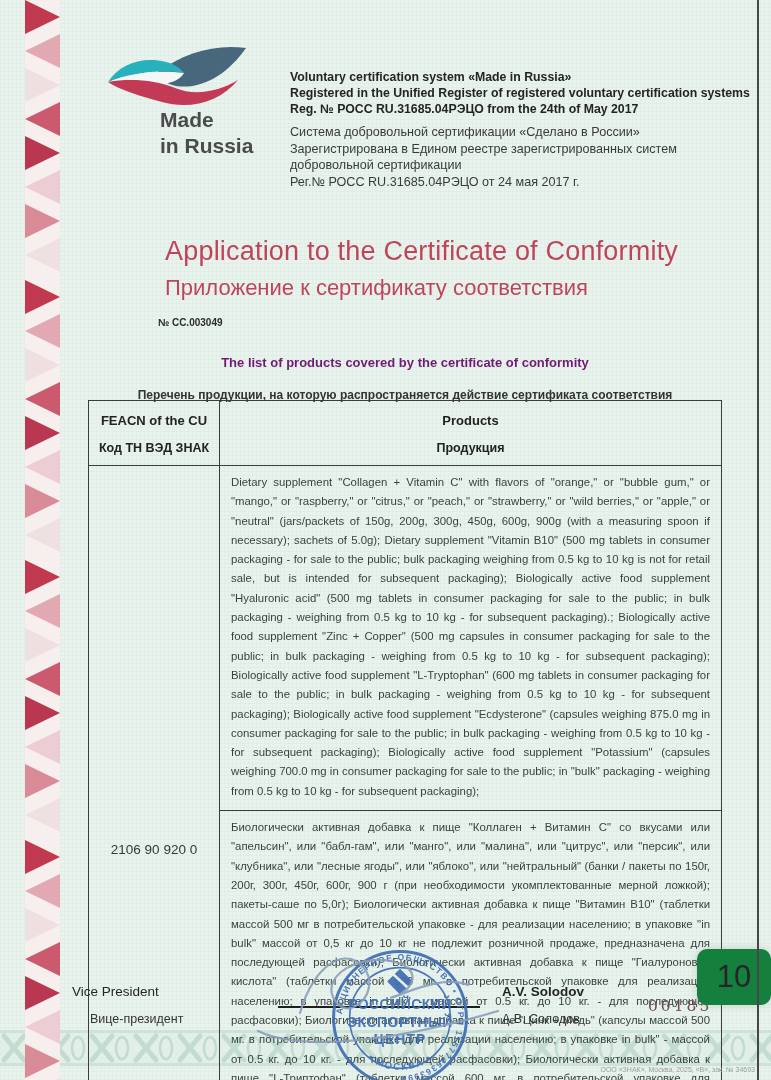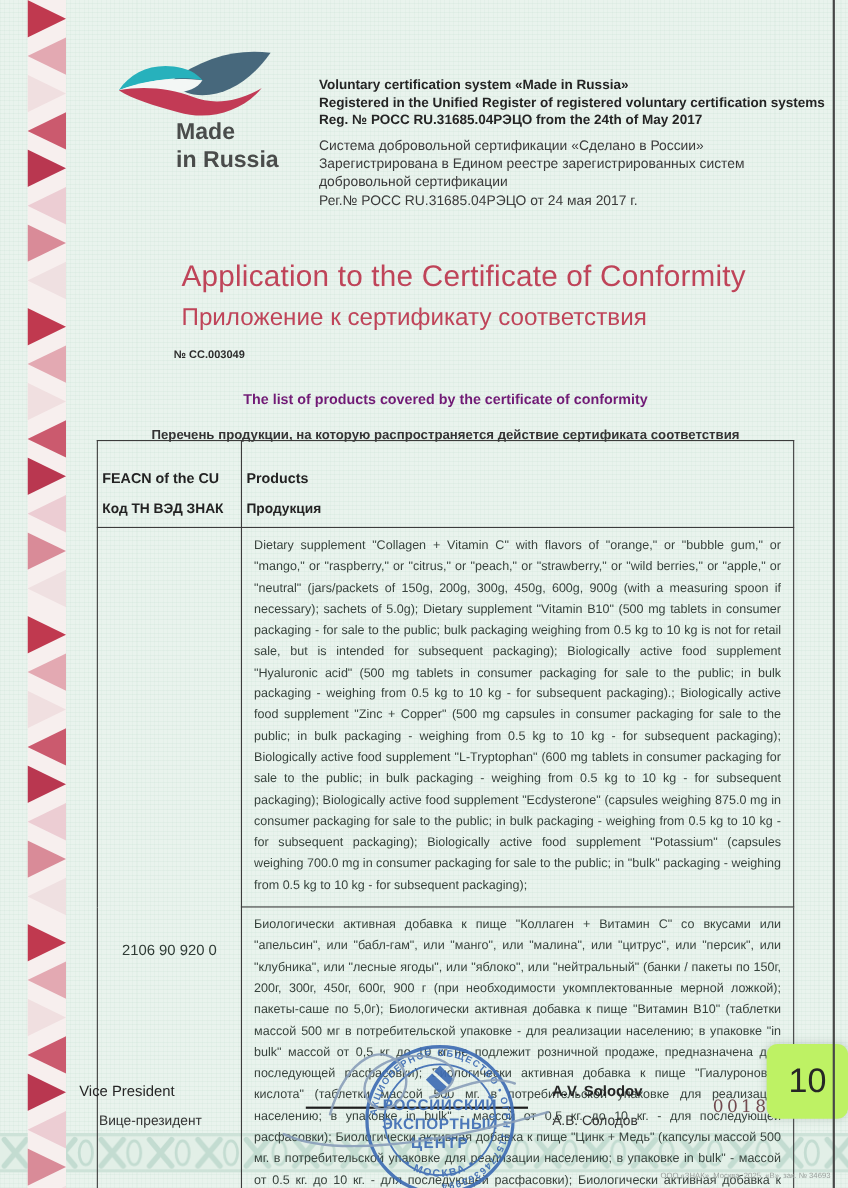--- a/index.html
+++ b/index.html
@@ -24,32 +24,32 @@
   .title-ru{left:165px;top:275px;font-size:22px;color:#bf4459;z-index:2;}
   .cert-no{left:158px;top:317px;font-size:10px;font-weight:700;color:#2c2c2c;z-index:2;}
   
   .caption{left:88px;top:355px;width:634px;text-align:center;z-index:2;}
   .caption .en{font-size:13px;font-weight:700;color:#701a75;}
   .caption .ru{font-size:12px;font-weight:700;color:#333;margin-top:18px;}
   
   .ctable{left:88px;top:400px;width:634px;border-collapse:collapse;z-index:2;table-layout:fixed;}
   .ctable td{border:1.6px solid #3c3c3c;vertical-align:top;}
   .ctable .c1{width:122px;}
-  .th-cell{padding:26px 4px 10px 4px;text-align:left;font-weight:700;}
+  .th-cell{padding:12px 4px 10px 4px;text-align:center;font-weight:700;}
   .th-en{font-size:13px;color:#222;display:block;}
   .th-ru{font-size:12.5px;color:#222;display:block;margin-top:13px;}
   .code-cell{text-align:center;vertical-align:middle !important;font-size:13.5px;color:#2f3b35;}
   .prod{padding:7px 11px 9px 11px;font-size:11.4px;line-height:19.3px;text-align:justify;color:#37423c;}
   
   .sig-label-en{left:72px;top:984px;font-size:13.5px;font-weight:400;color:#252525;z-index:2;}
   .sig-label-ru{left:90px;top:1012px;font-size:12.5px;color:#333;z-index:2;}
   .sig-line{left:278px;top:1006px;width:202px;height:2px;background:#1e1e1e;z-index:3;}
   .name-en{left:502px;top:984px;font-size:13.5px;font-weight:700;color:#252525;z-index:2;}
   .name-ru{left:502px;top:1012px;font-size:12.5px;color:#333;z-index:2;}
-  .page-box{left:697px;top:949px;width:74px;height:68px;background:#bef264;border-radius:10px;
+  .page-box{left:697px;top:949px;width:74px;height:56px;background:#15803d;border-radius:10px;
     box-shadow:0 0 8px rgba(90,110,100,.25);display:flex;align-items:center;justify-content:center;z-index:5;}
   .page-box span{font-size:31px;color:#262626;}
   .form-no{left:648px;top:997px;font-family:"DejaVu Serif",serif;font-size:15.5px;color:#71494e;letter-spacing:3px;z-index:4;}
   .print-note{left:590px;top:1066px;width:165px;text-align:right;font-size:7px;color:#989f9b;z-index:2;}
   
   .strip{left:25px;top:0;z-index:3;}
   .band{left:0;top:1030px;z-index:1;}
   .scan-edge{left:757px;top:0;width:2px;height:1080px;background:#474747;z-index:6;}
   .stamp{left:325px;top:943px;z-index:4;opacity:.92;}
   .signature{left:240px;top:935px;z-index:4;}

